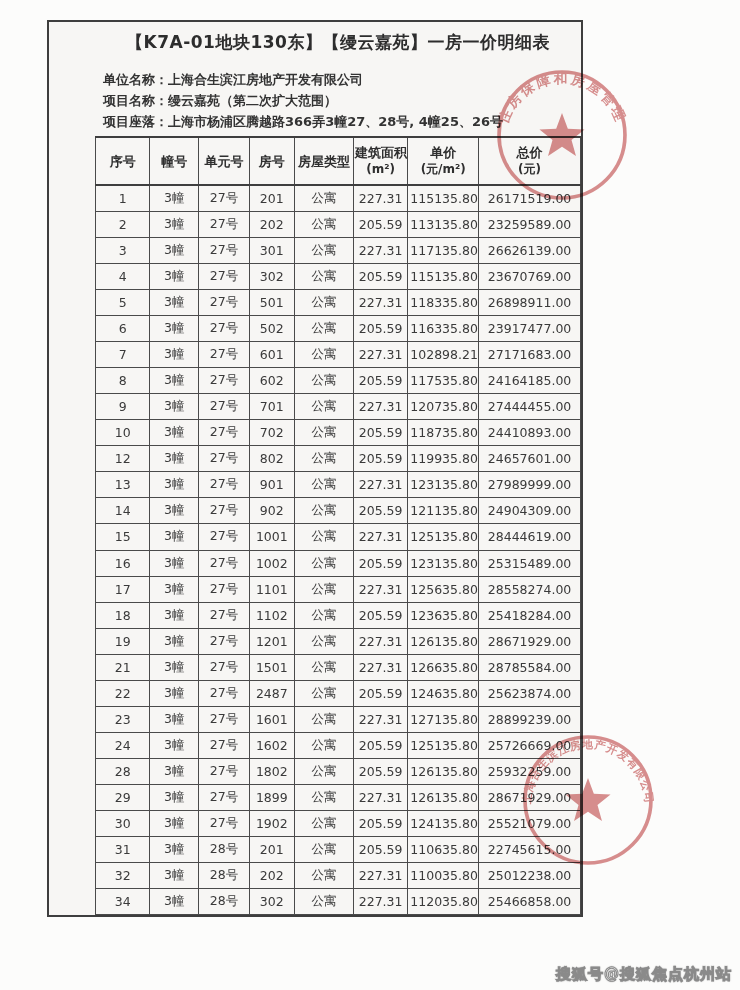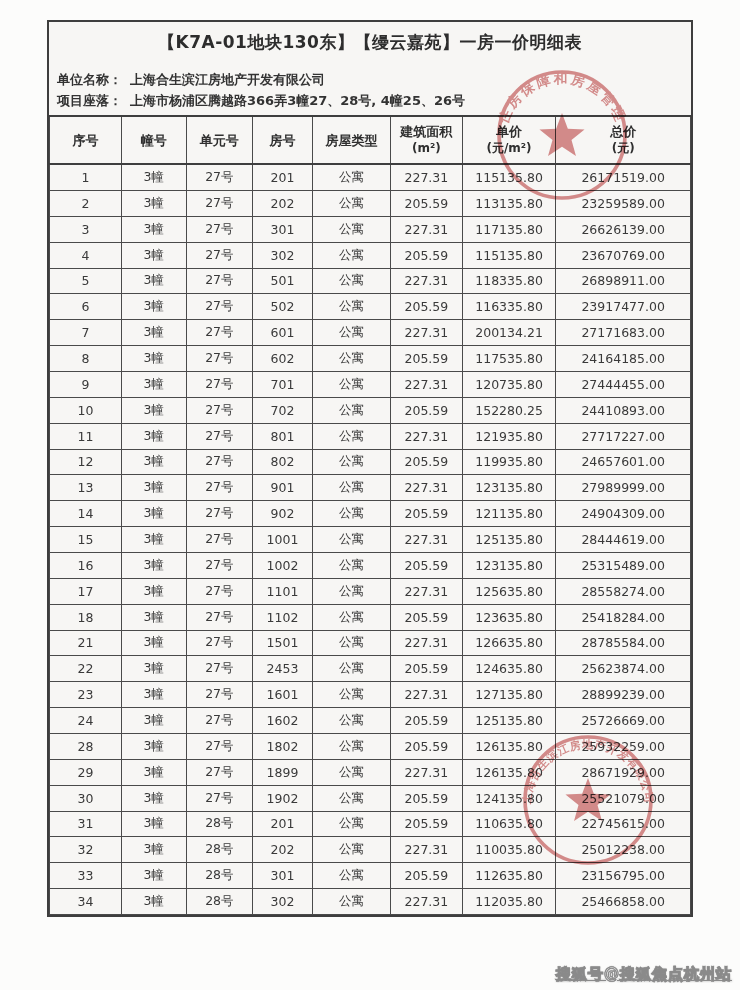--- a/index.html
+++ b/index.html
@@ -3,31 +3,31 @@
 <meta charset="utf-8">
 <style>
   html,body{margin:0;padding:0;}
   body{
     width:740px;height:990px;position:relative;overflow:hidden;
     background:#fcfcfb;
     font-family:"DejaVu Sans","Liberation Sans",sans-serif;
     color:#333;
   }
   .frame{
-    position:absolute;left:47px;top:20px;width:646px;height:897px;
+    position:absolute;left:47px;top:20px;width:536px;height:897px;
     box-sizing:border-box;border:2px solid #3e3e3e;background:#f7f6f4;
-    display:flex;flex-direction:column;
+    display:flex;flex-direction:column;padding-left:46px;
   }
   .doc-title{
     text-align:center;font-size:17px;font-weight:bold;color:#2d2d2d;
     padding-top:9px;height:34px;letter-spacing:.5px;
   }
   .info-block{padding:4px 8px 2px 8px;}
   .info-line{font-size:13px;font-weight:bold;color:#333;line-height:21px;white-space:nowrap;}
-  .info-line .lbl{margin-right:8px;}
+  .info-line .lbl{margin-right:0;}
   table.price-table{
     border-collapse:collapse;table-layout:fixed;width:100%;
     flex:1;margin-top:2px;
   }
   .price-table th,.price-table td{
     border:1px solid #4a4a4a;text-align:center;vertical-align:middle;
     overflow:hidden;white-space:nowrap;
   }
   .price-table thead th{
     height:44px;font-size:13px;font-weight:bold;color:#2f2f2f;
@@ -40,32 +40,34 @@
   .stamp{position:absolute;mix-blend-mode:multiply;opacity:.62;filter:blur(.4px);pointer-events:none;}
   .stamp-top{left:489px;top:62px;width:146px;height:146px;}
   .stamp-bottom{left:515px;top:727px;width:146px;height:146px;}
   
   .watermark{
     position:absolute;right:8px;bottom:6px;
     font-size:15px;font-weight:bold;letter-spacing:1px;
     color:rgba(255,255,255,.95);
     -webkit-text-stroke:1px #8a8a8a;
     text-shadow:0 0 1px #8a8a8a,0 0 2px #9a9a9a;
-    text-decoration:underline;
   }
 </style>
 </head>
 <body>
 
 <div class="frame">
   <div class="doc-title">【K7A-01地块130东】【缦云嘉苑】一房一价明细表</div>
 
   <div class="info-block">
     <div class="info-line">
       <span class="lbl">单位名称：</span><span>上海合生滨江房地产开发有限公司</span>
+    </div>
+    <div class="info-line">
+      <span class="lbl">项目名称：</span><span>缦云嘉苑（第二次扩大范围）</span>
     </div>
     <div class="info-line">
       <span class="lbl">项目座落：</span><span>上海市杨浦区腾越路366弄3幢27、28号, 4幢25、26号</span>
     </div>
   </div>
 
   <table class="price-table">
     <colgroup>
       <col style="width:11.2%">
         <col style="width:10.1%">
@@ -173,21 +175,21 @@
           <td>116335.80</td>
           <td>23917477.00</td>
         </tr>
         <tr>
           <td>7</td>
           <td>3幢</td>
           <td>27号</td>
           <td>601</td>
           <td>公寓</td>
           <td>227.31</td>
-          <td>200134.21</td>
+          <td>102898.21</td>
           <td>27171683.00</td>
         </tr>
         <tr>
           <td>8</td>
           <td>3幢</td>
           <td>27号</td>
           <td>602</td>
           <td>公寓</td>
           <td>205.59</td>
           <td>117535.80</td>
@@ -203,32 +205,22 @@
           <td>120735.80</td>
           <td>27444455.00</td>
         </tr>
         <tr>
           <td>10</td>
           <td>3幢</td>
           <td>27号</td>
           <td>702</td>
           <td>公寓</td>
           <td>205.59</td>
-          <td>152280.25</td>
+          <td>118735.80</td>
           <td>24410893.00</td>
-        </tr>
-        <tr>
-          <td>11</td>
-          <td>3幢</td>
-          <td>27号</td>
-          <td>801</td>
-          <td>公寓</td>
-          <td>227.31</td>
-          <td>121935.80</td>
-          <td>27717227.00</td>
         </tr>
         <tr>
           <td>12</td>
           <td>3幢</td>
           <td>27号</td>
           <td>802</td>
           <td>公寓</td>
           <td>205.59</td>
           <td>119935.80</td>
           <td>24657601.00</td>
@@ -287,34 +279,44 @@
           <td>18</td>
           <td>3幢</td>
           <td>27号</td>
           <td>1102</td>
           <td>公寓</td>
           <td>205.59</td>
           <td>123635.80</td>
           <td>25418284.00</td>
         </tr>
         <tr>
+          <td>19</td>
+          <td>3幢</td>
+          <td>27号</td>
+          <td>1201</td>
+          <td>公寓</td>
+          <td>227.31</td>
+          <td>126135.80</td>
+          <td>28671929.00</td>
+        </tr>
+        <tr>
           <td>21</td>
           <td>3幢</td>
           <td>27号</td>
           <td>1501</td>
           <td>公寓</td>
           <td>227.31</td>
           <td>126635.80</td>
           <td>28785584.00</td>
         </tr>
         <tr>
           <td>22</td>
           <td>3幢</td>
           <td>27号</td>
-          <td>2453</td>
+          <td>2487</td>
           <td>公寓</td>
           <td>205.59</td>
           <td>124635.80</td>
           <td>25623874.00</td>
         </tr>
         <tr>
           <td>23</td>
           <td>3幢</td>
           <td>27号</td>
           <td>1601</td>
@@ -375,30 +377,20 @@
         </tr>
         <tr>
           <td>32</td>
           <td>3幢</td>
           <td>28号</td>
           <td>202</td>
           <td>公寓</td>
           <td>227.31</td>
           <td>110035.80</td>
           <td>25012238.00</td>
-        </tr>
-        <tr>
-          <td>33</td>
-          <td>3幢</td>
-          <td>28号</td>
-          <td>301</td>
-          <td>公寓</td>
-          <td>205.59</td>
-          <td>112635.80</td>
-          <td>23156795.00</td>
         </tr>
         <tr>
           <td>34</td>
           <td>3幢</td>
           <td>28号</td>
           <td>302</td>
           <td>公寓</td>
           <td>227.31</td>
           <td>112035.80</td>
           <td>25466858.00</td>

